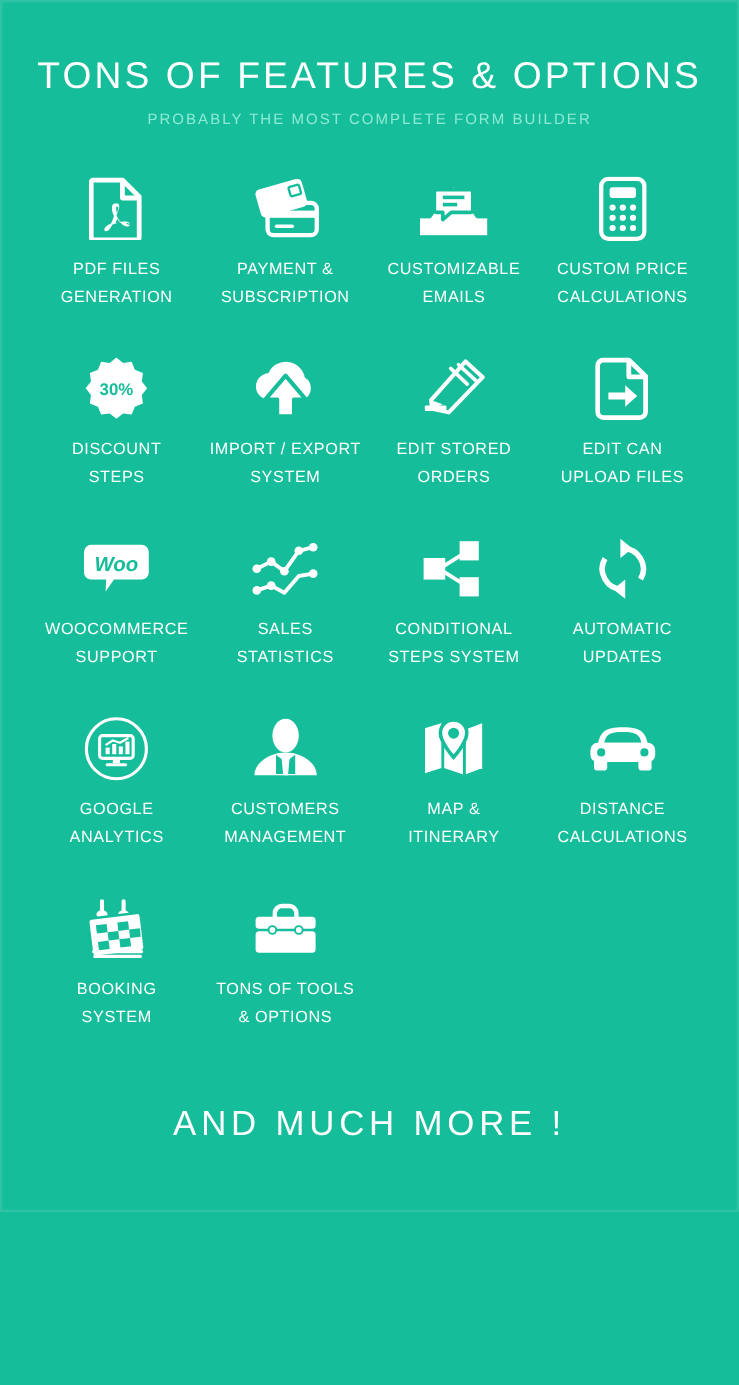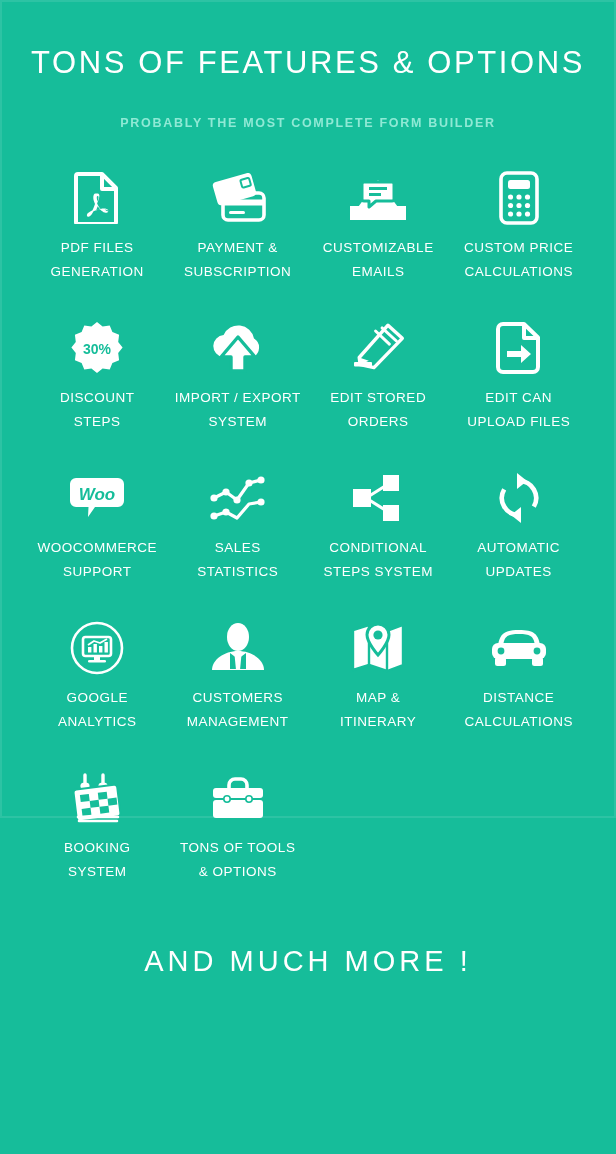--- a/index.html
+++ b/index.html
@@ -12,40 +12,40 @@
   }
   
   .edge-frame{
     position:absolute;inset:0;
     border:2px solid rgba(255,255,255,0.10);
     pointer-events:none;
     box-sizing:border-box;
   }
   .page{
     position:relative;
-    width:616px;height:818px;
+    width:616px;height:1010px;
     box-sizing:border-box;
     display:flex;flex-direction:column;
   }
 
   
   .header{padding-top:46px;text-align:center;}
   .title{
     color:#ffffff;
     font-size:31px;
     font-weight:400;
     letter-spacing:2.6px;
     line-height:1.1;
     white-space:nowrap;
   }
   .subtitle{
-    margin-top:36px;
+    margin-top:12px;
     color:#8fe9d5;
     font-size:12.5px;
-    font-weight:700;
+    font-weight:400;
     letter-spacing:1.7px;
     line-height:1.2;
     white-space:nowrap;
   }
 
   
   .grid{
     margin-top:36px;
     display:grid;
     grid-template-columns:repeat(4,1fr);

